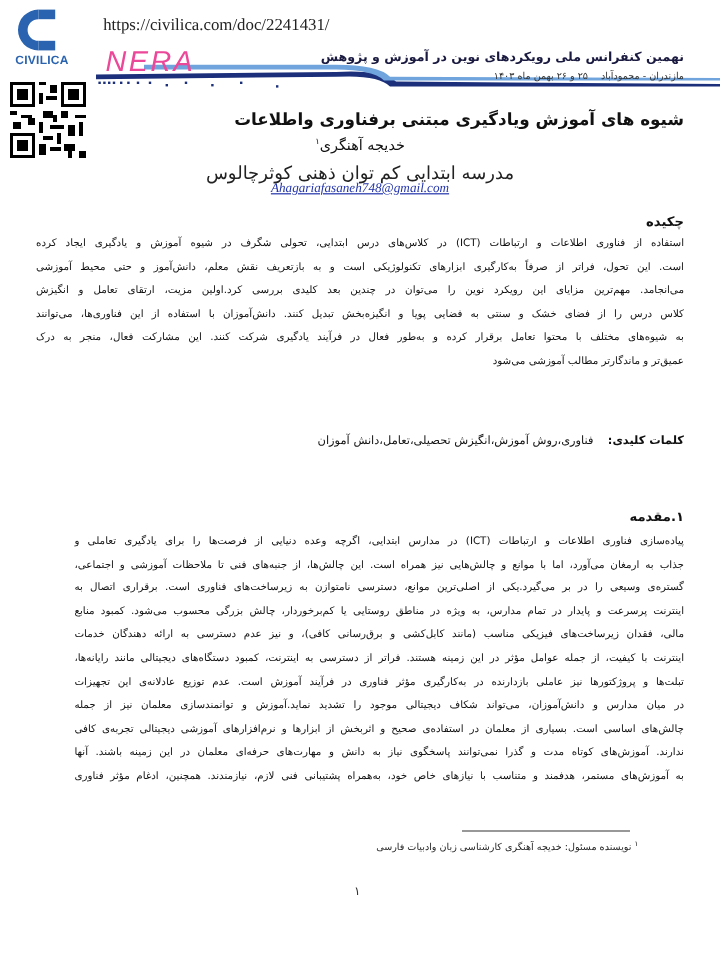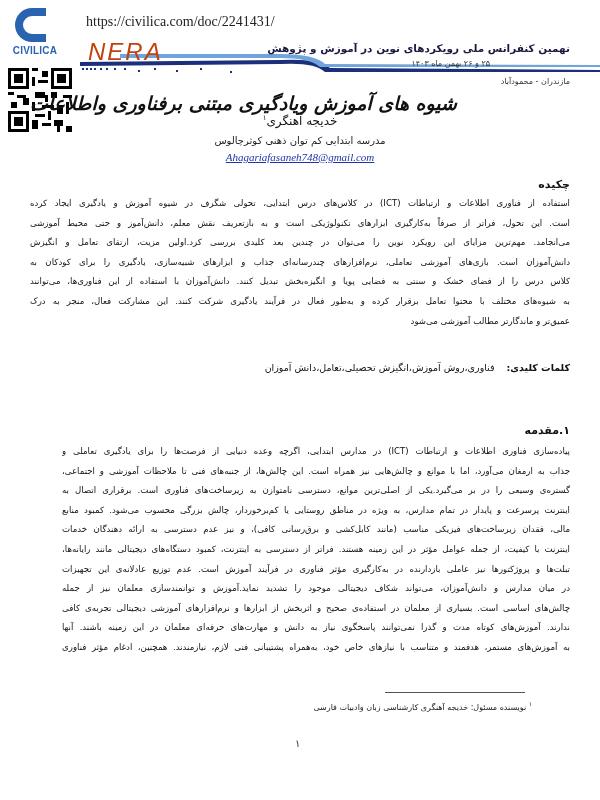--- a/index.html
+++ b/index.html
@@ -12,31 +12,31 @@
     .civ-logo .c-text { position: absolute; left: 0; top: 39px; width: 54px; text-align: center;
       font-family: "Liberation Sans", sans-serif; font-weight: bold; font-size: 10px; color: #2a64b0; letter-spacing: 0.2px; }
 
     .qr { position: absolute; left: 8px; top: 68px; width: 64px; height: 64px; }
 
     .url { position: absolute; left: 86px; top: 14px; font-family: "Liberation Serif", serif; font-size: 14px; color: #222; }
 
     
     .banner { position: absolute; left: 80px; top: 38px; width: 520px; height: 36px; }
     .nera { position: absolute; left: 8px; top: 0px; font-family: "Liberation Sans", sans-serif; font-style: italic;
-      font-size: 24px; letter-spacing: 2px; color: #c2410c; }
+      font-size: 24px; letter-spacing: 2px; color: #ec4899; }
     .conf-title { position: absolute; right: 30px; top: 4px; font-size: 10.5px; font-weight: bold; color: #1a1a40; direction: rtl; }
     .conf-date { position: absolute; right: 110px; top: 21px; font-size: 8px; color: #333; direction: rtl; }
-    .conf-place { position: absolute; right: 30px; top: 39px; font-size: 8px; color: #333; direction: rtl; text-align: center; }
+    .conf-place { position: absolute; right: 30px; top: 21px; font-size: 8px; color: #333; direction: rtl; text-align: center; }
 
     .page { position: absolute; left: 30px; top: 80px; width: 540px; direction: rtl; }
 
-    .title { position: absolute; left: 0; right: 0; top: 12px; text-align: left; font-size: 19px; font-weight: bold; font-style: italic; }
+    .title { position: absolute; left: 0; right: 0; top: 12px; text-align: right; font-size: 14px; font-weight: bold; }
     .author { position: absolute; left: 0; right: 0; top: 34px; text-align: center; font-size: 12px; }
     .author sup { font-size: 7px; }
-    .affil { position: absolute; left: 0; right: 0; top: 55px; text-align: center; font-size: 10px; color: #222; }
+    .affil { position: absolute; left: 0; right: 0; top: 55px; text-align: center; font-size: 15px; color: #222; }
     .email { position: absolute; left: 0; right: 0; top: 71px; text-align: center; font-family: "Liberation Serif", serif;
       font-style: italic; font-size: 11px; color: #2233aa; text-decoration: underline; direction: ltr; }
 
     .h-section { position: absolute; right: 0; font-size: 11px; font-weight: bold; }
     .para { position: absolute; left: 0; right: 0; font-size: 8.6px; line-height: 19.6px; text-align: justify; text-align-last: right; }
     .para span.line { display: block; white-space: nowrap; overflow: hidden; text-align: justify; text-align-last: justify; }
     .para span.line.last { text-align-last: right; }
     .keywords { position: absolute; right: 0; font-size: 9.5px; }
     .keywords b { font-weight: bold; padding-left: 12px; }
 
@@ -133,21 +133,20 @@
   <div class="title">شیوه های آموزش ویادگیری مبتنی برفناوری واطلاعات</div>
   <div class="author"><span>خدیجه آهنگری</span><sup>۱</sup></div>
   <div class="affil">مدرسه ابتدایی کم توان ذهنی کوثرچالوس</div>
   <div class="email">Ahagariafasaneh748@gmail.com</div>
 
   <div class="h-section" style="top:98px;text-align:right;">چکیده</div>
   <div class="para" style="top:114px;">
     <span class="line">استفاده از فناوری اطلاعات و ارتباطات (ICT) در کلاس‌های درس ابتدایی، تحولی شگرف در شیوه آموزش و یادگیری ایجاد کرده</span>
     <span class="line">است. این تحول، فراتر از صرفاً به‌کارگیری ابزارهای تکنولوژیکی است و به بازتعریف نقش معلم، دانش‌آموز و حتی محیط آموزشی</span>
     <span class="line">می‌انجامد. مهم‌ترین مزایای این رویکرد نوین را می‌توان در چندین بعد کلیدی بررسی کرد.اولین مزیت، ارتقای تعامل و انگیزش</span>
-    <span class="line">دانش‌آموزان است. بازی‌های آموزشی تعاملی، نرم‌افزارهای چندرسانه‌ای جذاب و ابزارهای شبیه‌سازی، یادگیری را برای کودکان به</span>
     <span class="line">کلاس درس را از فضای خشک و سنتی به فضایی پویا و انگیزه‌بخش تبدیل کنند. دانش‌آموزان با استفاده از این فناوری‌ها، می‌توانند</span>
     <span class="line">به شیوه‌های مختلف با محتوا تعامل برقرار کرده و به‌طور فعال در فرآیند یادگیری شرکت کنند. این مشارکت فعال، منجر به درک</span>
     <span class="line last">عمیق‌تر و ماندگارتر مطالب آموزشی می‌شود</span>
   </div>
   <div class="keywords" style="top:282px;">
     <b>کلمات کلیدی:</b><span>فناوری،روش آموزش،انگیزش تحصیلی،تعامل،دانش آموزان</span>
   </div>
 
   <div class="h-section" style="top:344px;">۱.مقدمه</div>
   <div class="para" style="top:362px;margin-left:32px;">

